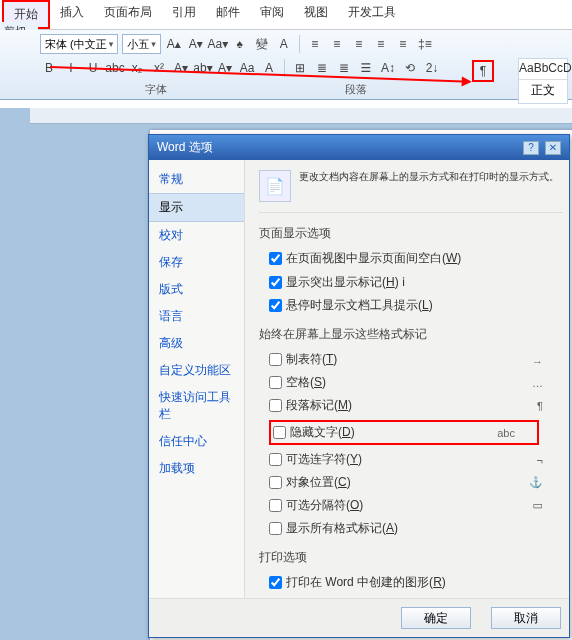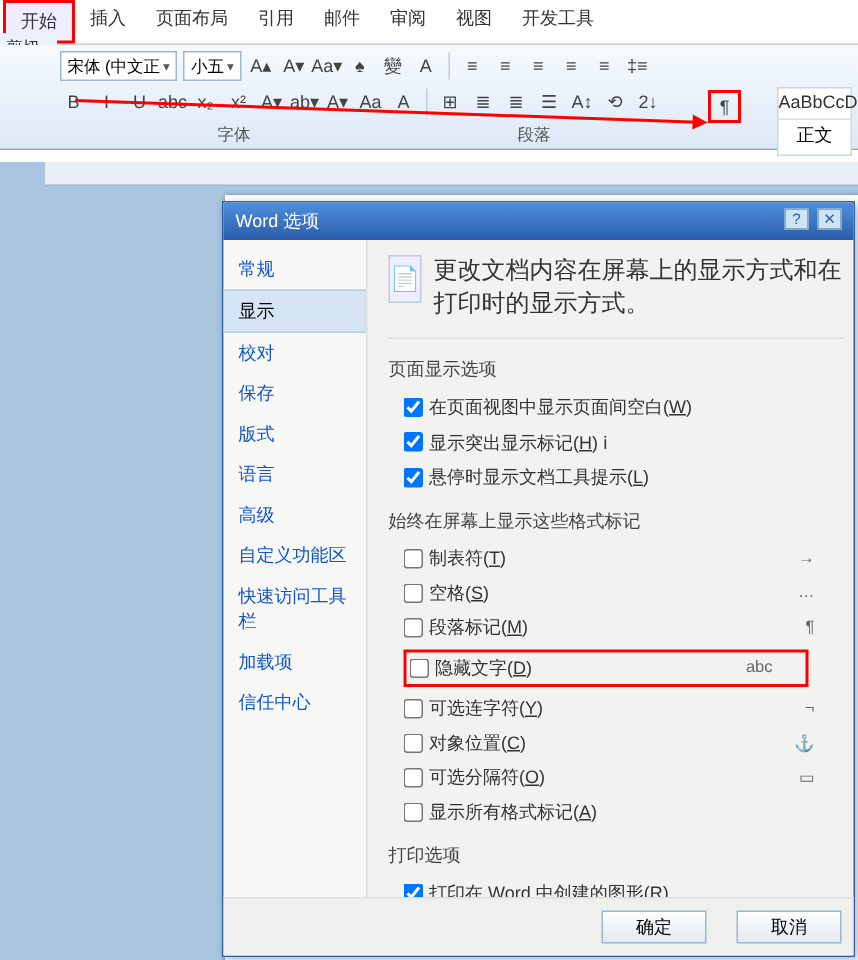--- a/index.html
+++ b/index.html
@@ -34,33 +34,33 @@
 .arrow-line{position:absolute;left:50px;top:36px;width:420px;height:2px;background:red;transform-origin:left center;transform:rotate(2deg);z-index:5}
 .arrow-line::after{content:"";position:absolute;right:-2px;top:-4px;border-left:10px solid red;border-top:5px solid transparent;border-bottom:5px solid transparent}
 
 
 .doc{position:absolute;top:108px;left:0;right:0;bottom:0;background:#a9c5e0}
 .ruler{height:16px;background:#e8eef5;border-bottom:1px solid #9bb5cf;margin-left:30px}
 .page{background:#fff;margin:6px 0 0 150px;width:430px;height:520px;box-shadow:0 0 3px rgba(0,0,0,.3)}
 
 
 .dialog{position:absolute;left:148px;top:134px;width:422px;height:504px;background:#f2f2f0;border:1px solid #2a5dab;box-shadow:2px 2px 6px rgba(0,0,0,.3);display:flex;flex-direction:column}
-.dlg-title{background:linear-gradient(#4f8fdc,#2a5dab);color:#fff;padding:4px 8px;display:flex;justify-content:space-between;font-size:12px}
+.dlg-title{background:linear-gradient(#4f8fdc,#2a5dab);color:#fff;padding:4px 8px;display:flex;align-items:center;justify-content:space-between;font-size:12px}
 .dlg-title .r{display:flex;gap:6px}
 .dlg-title .r span{width:16px;height:14px;border:1px solid #8ab;background:#cfe3f7;color:#2a5dab;display:flex;align-items:center;justify-content:center;font-size:10px;cursor:pointer}
 
 .dlg-body{flex:1;display:flex;overflow:hidden}
 .sidebar{width:96px;background:#f7f7f5;border-right:1px solid #ddd;padding:6px 0}
 .sb-item{padding:5px 10px;color:#15c;cursor:pointer}
 .sb-item.sel{background:#d6e5f5;color:#000;border-top:1px solid #b8cde0;border-bottom:1px solid #b8cde0}
 
 .content{flex:1;padding:10px 6px 10px 14px;overflow:hidden;position:relative}
 .desc{display:flex;gap:8px;padding-bottom:10px;border-bottom:1px solid #ddd}
 .desc .icon{width:32px;height:32px;background:#eef;border:1px solid #bcd;display:flex;align-items:center;justify-content:center;font-size:16px}
-.desc p{font-size:16px;color:#333;line-height:1.4}
+.desc p{font-size:10px;color:#333;line-height:1.4}
 
 .section-h{font-size:12px;color:#444;margin:12px 0 8px}
 .opts{padding-left:10px}
 .opt{display:flex;align-items:center;gap:4px;margin-bottom:6px;font-size:11px;color:#333}
 .opt input{width:13px;height:13px}
 .opt .u{text-decoration:underline}
 .opt .tail{margin-left:auto;margin-right:20px;color:#666;font-size:11px}
 .opt.hl{border:2px solid red;padding:2px;margin-right:24px}
 
 .dlg-foot{padding:8px;display:flex;justify-content:flex-end;gap:20px;border-top:1px solid #ddd;background:#efefed}
@@ -155,22 +155,22 @@
     <div class="sidebar" id="sb">
         <div class="sb-item">常规</div>
         <div class="sb-item sel">显示</div>
         <div class="sb-item">校对</div>
         <div class="sb-item">保存</div>
         <div class="sb-item">版式</div>
         <div class="sb-item">语言</div>
         <div class="sb-item">高级</div>
         <div class="sb-item">自定义功能区</div>
         <div class="sb-item">快速访问工具栏</div>
+        <div class="sb-item">信任中心</div>
         <div class="sb-item">加载项</div>
-        <div class="sb-item">信任中心</div>
       </div>
     <div class="content">
       <div class="desc">
         <div class="icon">📄</div>
         <p>更改文档内容在屏幕上的显示方式和在打印时的显示方式。</p>
       </div>
       <div class="section-h">页面显示选项</div>
       <div class="opts" id="o1">
           <div class="opt">
             <input type="checkbox" checked="" style="">

